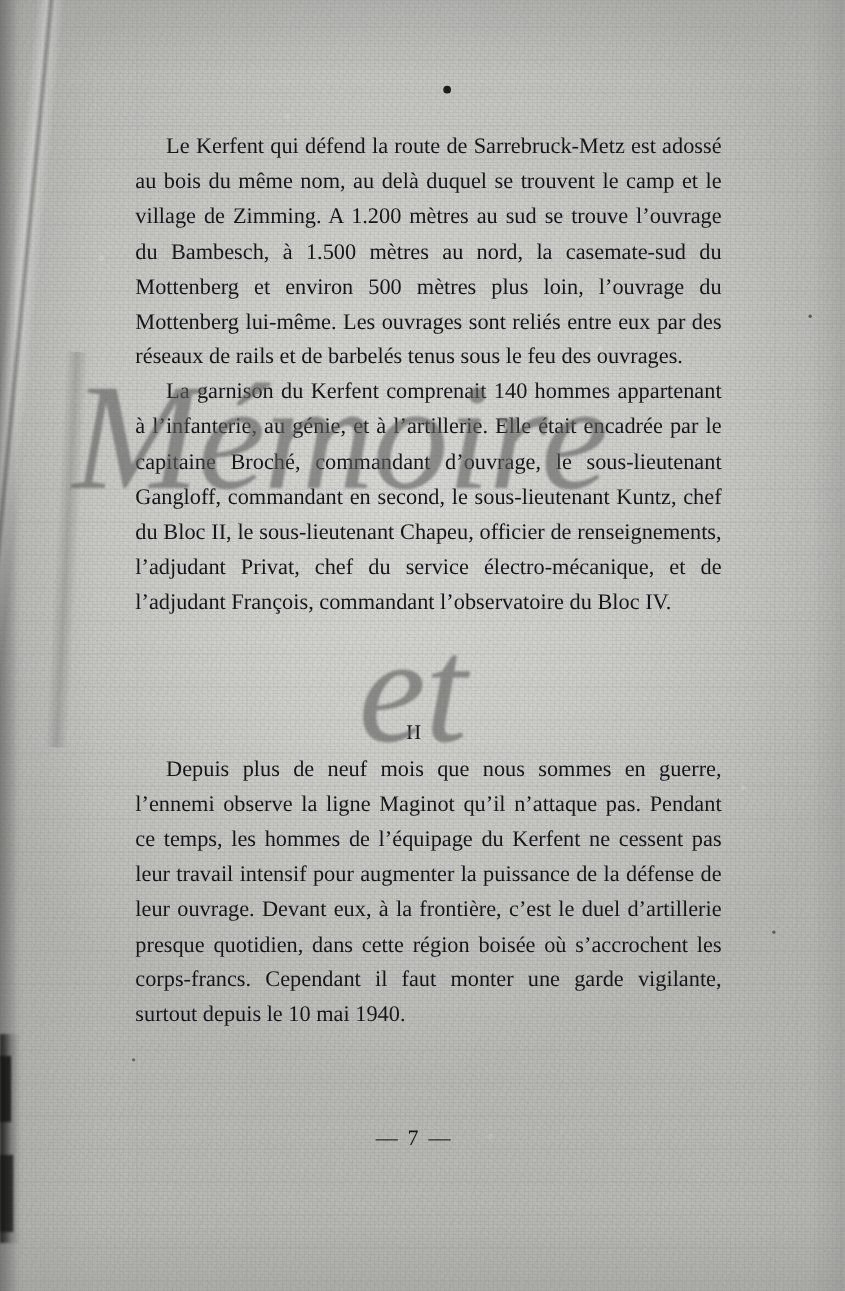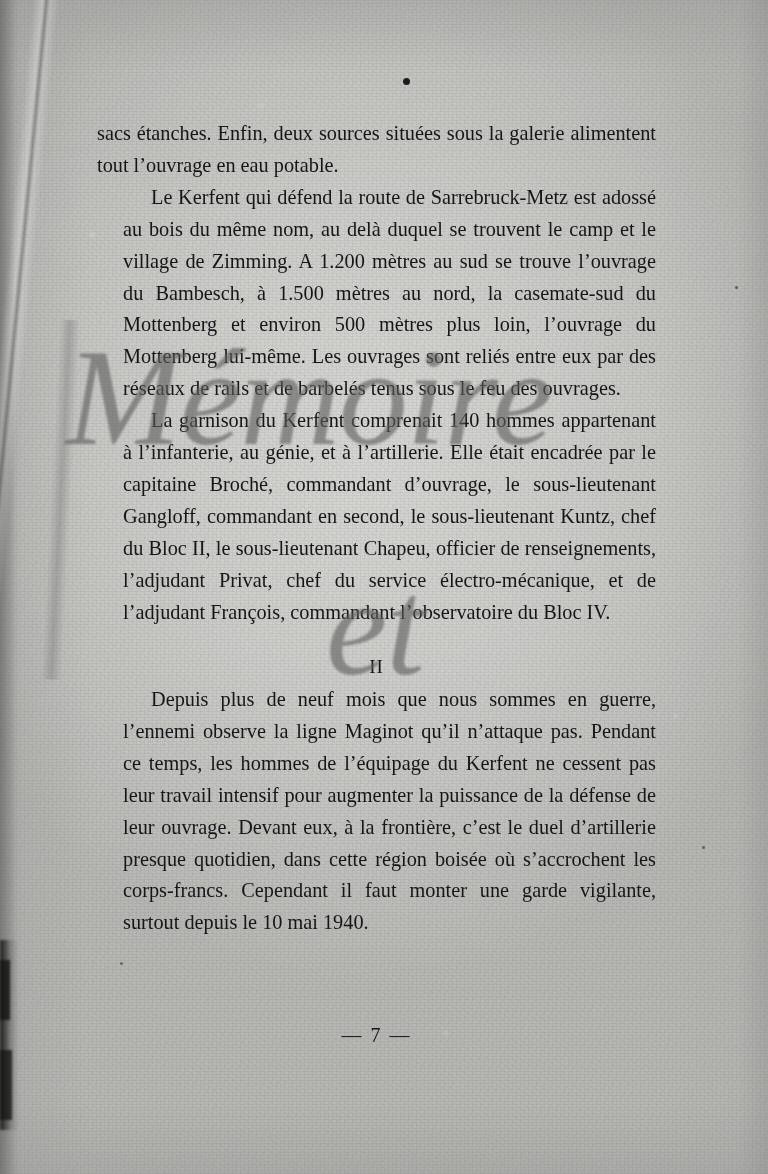--- a/index.html
+++ b/index.html
@@ -148,21 +148,20 @@
   <div class="torn-edge"></div>
   <div class="torn-edge2"></div>
   <div class="torn-edge3"></div>
 
   <div class="ink-speck" style="left:403px;top:78px;width:7px;height:7px;filter:blur(.5px);"></div>
   <div class="ink-speck" style="left:735px;top:286px;width:3px;height:3px;opacity:.6;"></div>
   <div class="ink-speck" style="left:702px;top:846px;width:3px;height:3px;opacity:.55;"></div>
   <div class="ink-speck" style="left:120px;top:962px;width:3px;height:3px;opacity:.5;"></div>
 
   <div class="textblock">
-    <p>sacs étanches. Enfin, deux sources situées sous la galerie alimentent tout l’ouvrage en eau potable.</p>
     <p class="indent">Le Kerfent qui défend la route de Sarrebruck-Metz est adossé au bois du même nom, au delà duquel se trouvent le camp et le village de Zimming. A 1.200 mètres au sud se trouve l’ouvrage du Bambesch, à 1.500 mètres au nord, la casemate-sud du Mottenberg et environ 500 mètres plus loin, l’ouvrage du Mottenberg lui-même. Les ouvrages sont reliés entre eux par des réseaux de rails et de barbelés tenus sous le feu des ouvrages.</p>
     <p class="indent">La garnison du Kerfent comprenait 140 hommes appartenant à l’infanterie, au génie, et à l’artillerie. Elle était encadrée par le capitaine Broché, commandant d’ouvrage, le sous-lieutenant Gangloff, commandant en second, le sous-lieutenant Kuntz, chef du Bloc II, le sous-lieutenant Chapeu, officier de renseignements, l’adjudant Privat, chef du service électro-mécanique, et de l’adjudant François, commandant l’observatoire du Bloc IV.</p>
   </div>
 
   <div class="section-num" id="section-ii" style="left:97px;">II</div>
 
   <div class="textblock" style="top:684px;">
     <p class="indent">Depuis plus de neuf mois que nous sommes en guerre, l’ennemi observe la ligne Maginot qu’il n’attaque pas. Pendant ce temps, les hommes de l’équipage du Kerfent ne cessent pas leur travail intensif pour augmenter la puissance de la défense de leur ouvrage. Devant eux, à la frontière, c’est le duel d’artillerie presque quotidien, dans cette région boisée où s’accrochent les corps-francs. Cependant il faut monter une garde vigilante, surtout depuis le 10 mai 1940.</p>
   </div>
 

